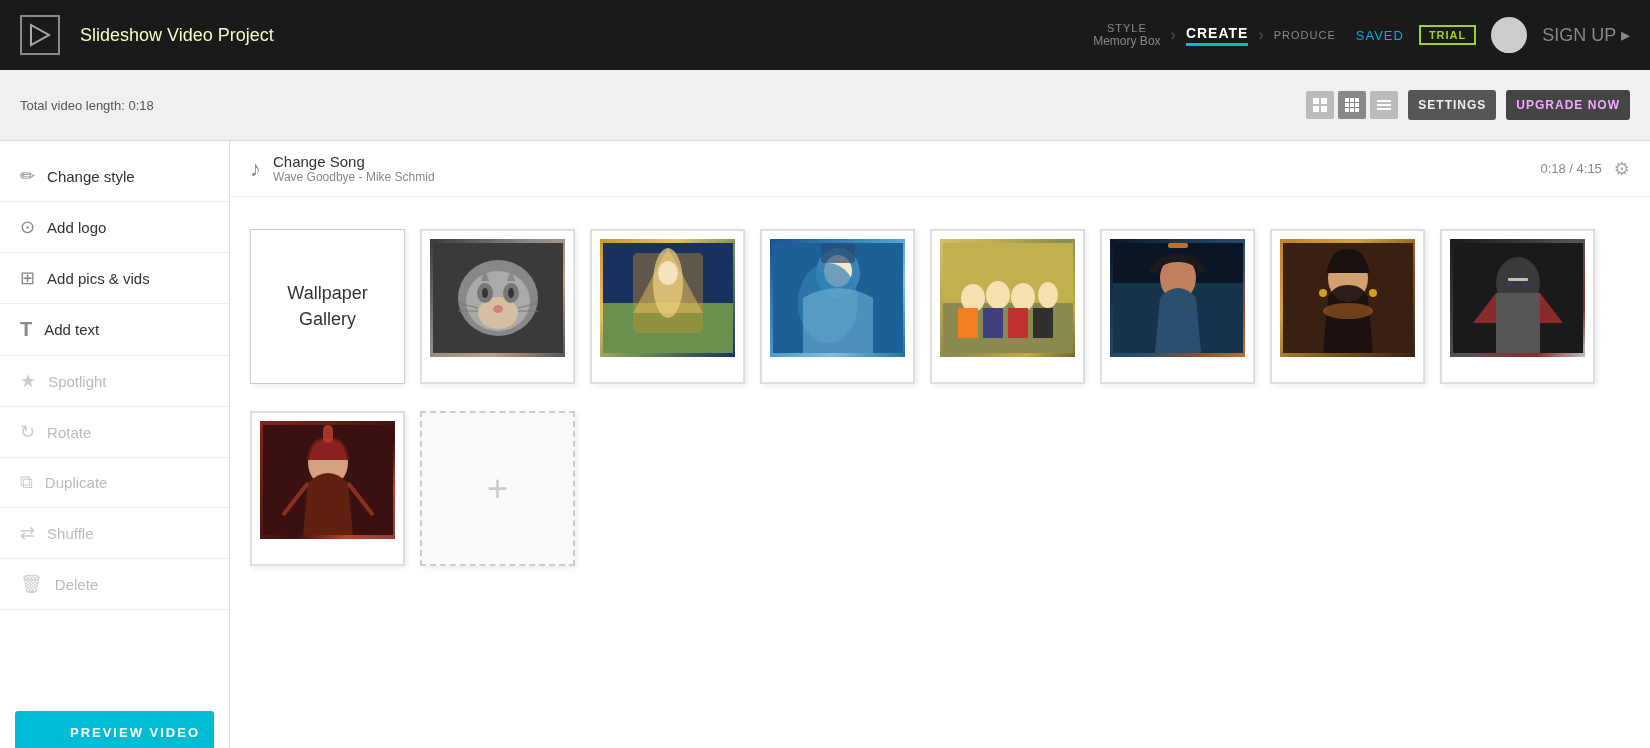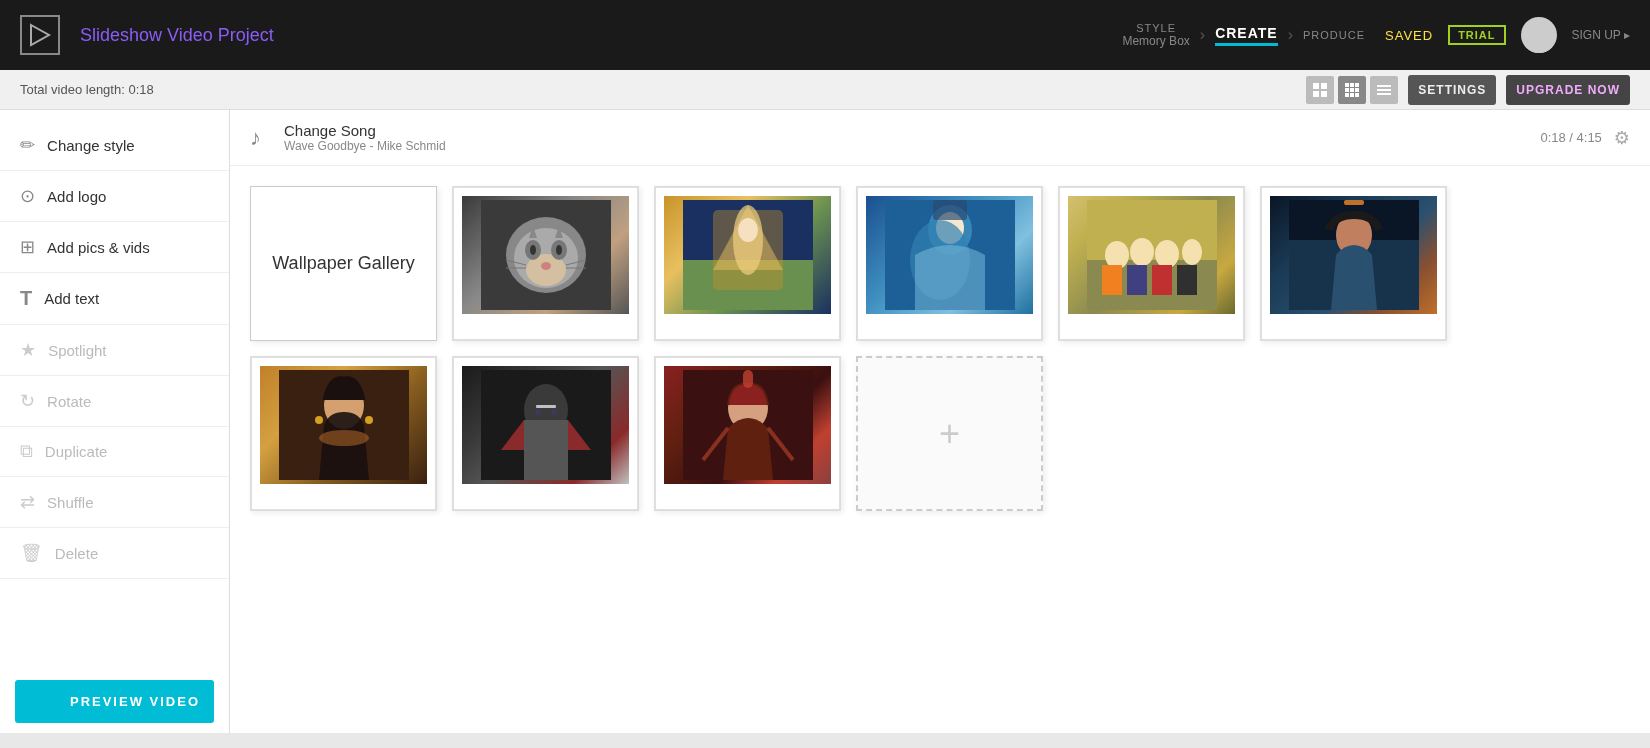--- a/index.html
+++ b/index.html
@@ -15,21 +15,21 @@
       gap: 20px;
     }
     .logo-icon {
       width: 40px; height: 40px;
       border: 2px solid #888;
       display: flex; align-items: center; justify-content: center;
       color: #ccc; font-size: 18px;
       flex-shrink: 0;
     }
     .project-title {
-      color: #8b5cf6;
+      color: #fef9c3;
       font-size: 18px;
       font-weight: 300;
       flex-shrink: 0;
       margin-right: 12px;
     }
     .nav-steps {
       display: flex;
       align-items: center;
       flex: 1;
       justify-content: flex-end;
@@ -59,21 +59,21 @@
       padding-bottom: 2px;
     }
     .nav-arrow {
       color: #555;
       font-size: 16px;
     }
     .nav-right {
       display: flex; align-items: center; gap: 15px; margin-left: auto;
     }
     .saved-btn {
-      color: #fde047;
+      color: #0ea5e9;
       font-size: 13px;
       letter-spacing: 1px;
       text-transform: uppercase;
       cursor: pointer;
     }
     .trial-badge {
       border: 2px solid #a0d020;
       color: #a0d020;
       padding: 2px 8px;
       font-size: 11px;
@@ -83,27 +83,27 @@
     .avatar {
       width: 36px; height: 36px;
       border-radius: 50%;
       background: #ccc;
       display: flex; align-items: center; justify-content: center;
       overflow: hidden;
     }
     .avatar svg { width: 36px; height: 36px; }
     .user-name {
       color: #888;
-      font-size: 12px;
+      font-size: 18px;
     }
 
     
     .toolbar {
       background: #f0f0f0;
-      height: 40px;
+      height: 71px;
       display: flex;
       align-items: center;
       padding: 0 20px;
       justify-content: space-between;
       border-bottom: 1px solid #ddd;
     }
     .video-length {
       font-size: 13px;
       color: #555;
     }
@@ -187,46 +187,47 @@
     }
     .song-header {
       background: #ffffff;
       padding: 12px 20px;
       display: flex;
       align-items: center;
       border-bottom: 1px solid #eee;
       gap: 12px;
     }
     .music-note { font-size: 22px; color: #888; }
-    .song-info { flex: 1; margin-left: 11px; }
+    .song-info { flex: 1; }
     .song-title { font-size: 15px; color: #333; font-weight: 500; }
     .song-subtitle { font-size: 12px; color: #888; }
     .song-time { font-size: 13px; color: #888; margin-left: auto; }
     .gear-icon { font-size: 18px; color: #aaa; cursor: pointer; }
 
     .gallery-area {
       flex: 1;
       padding: 20px;
       overflow-y: auto;
       background: #ffffff;
     }
     .gallery-grid {
       display: flex;
       flex-wrap: wrap;
       gap: 15px;
     }
     .gallery-item {
-      width: 187px; height: 155px;
+      width: 155px; height: 155px;
       background: #fff;
       border: 1px solid #ddd;
       position: relative;
       cursor: pointer;
       display: flex; align-items: center; justify-content: center;
       overflow: hidden;
       box-shadow: 2px 2px 6px rgba(0,0,0,0.08);
+      margin-top: 12px;
     }
     .gallery-item.label-card {
       border: 1px solid #ccc;
       flex-direction: column;
     }
     .gallery-item.label-card .card-label {
       font-size: 18px;
       color: #333;
       font-weight: 500;
       line-height: 1.4;

